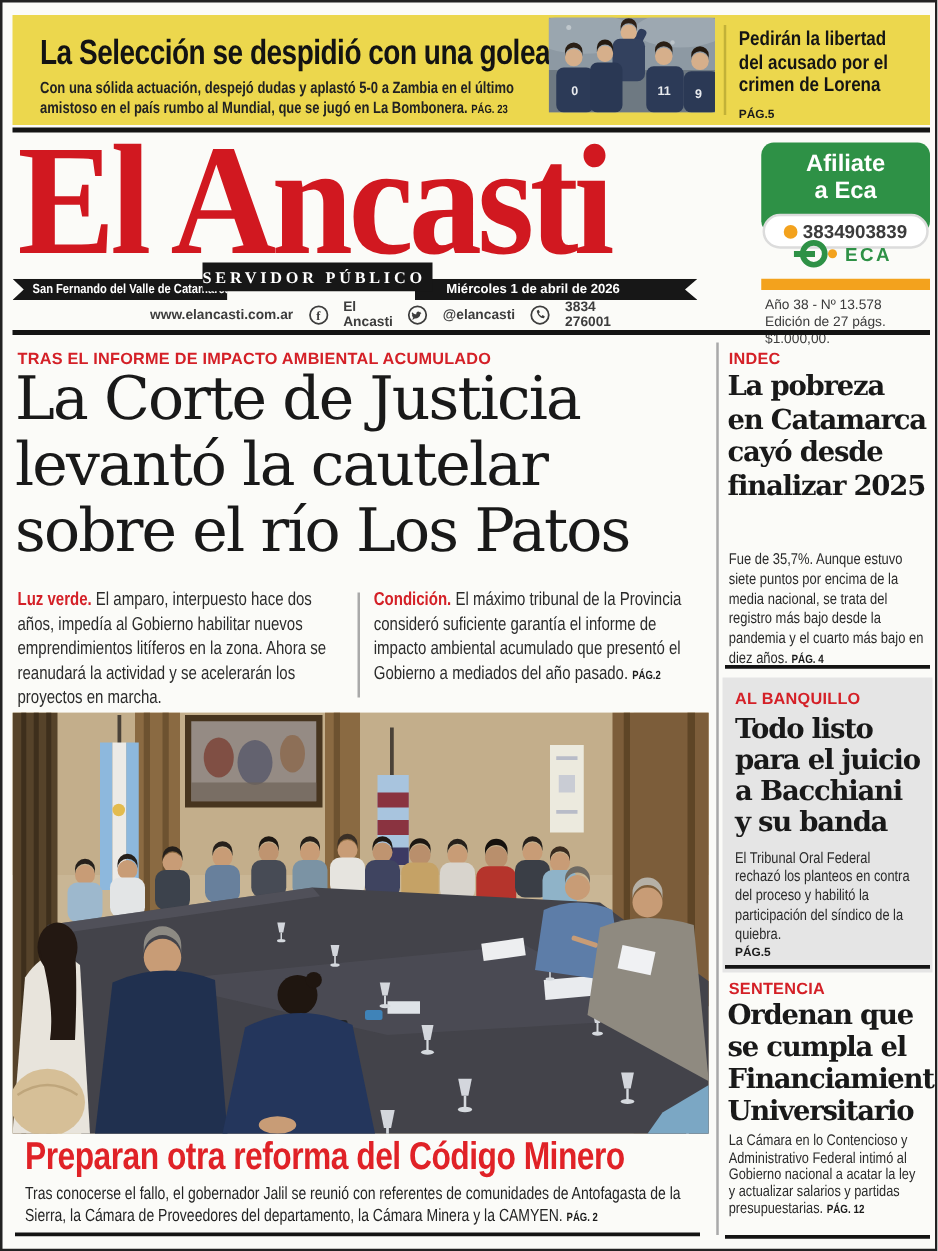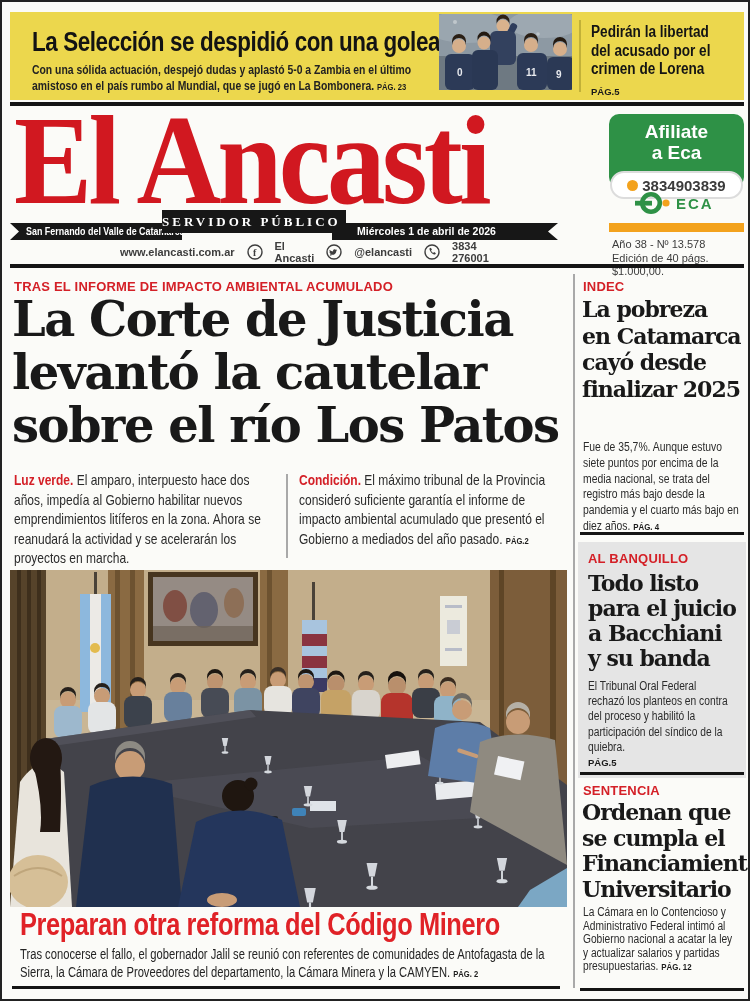--- a/index.html
+++ b/index.html
@@ -46,21 +46,21 @@
         clip-path:polygon(0 0,100% 0,100% 100%,0 100%,9px 50%);}
   .band-right{left:330px;width:226px;padding-left:25px;box-sizing:border-box;
         clip-path:polygon(0 0,100% 0,calc(100% - 10px) 50%,100% 100%,0 100%);}
   .tagline-box{left:160px;top:208px;width:184px;height:23px;background:#171717;color:#fff;
         font-family:"Liberation Serif",serif;font-weight:bold;font-size:13px;
         letter-spacing:3px;text-align:left;line-height:23px;z-index:2;}
   .social{left:118px;top:241px;width:380px;height:18px;display:flex;align-items:center;
         gap:12px;font-size:11px;font-weight:bold;color:#3d3d3d;}
   .sicon{display:inline-flex;}
   
-  .lead-headline{left:10px;top:291px;font-family:"DejaVu Serif",serif;font-weight:bold;
+  .lead-headline{left:10px;top:291px;font-family:"DejaVu Serif",serif;font-weight:normal;
         font-size:48px;line-height:53px;color:#191919;letter-spacing:-1.5px;}
   .deck{position:absolute;top:468px;font-size:15px;line-height:19.5px;color:#2b2b2b;margin:0;}
   .deck-label{color:#d42027;font-weight:bold;}
   .v-div{background:#a9a9a9;}
   
   .ps-headline{left:18px;top:905px;font-size:31px;font-weight:bold;color:#e02227;
         letter-spacing:-.5px;}
   .ps-body{left:18px;top:943px;width:680px;font-size:14px;line-height:18px;color:#242424;margin:0;}
   
   .sb-headline{font-family:"DejaVu Serif",serif;font-weight:bold;font-size:22px;
@@ -140,21 +140,21 @@
     <svg width="84" height="26" viewBox="0 0 84 26">
       <rect x="0" y="10.8" width="17" height="4.8" fill="#2e9146"></rect>
       <circle cx="16" cy="13" r="8.8" fill="none" stroke="#2e9146" stroke-width="4.6"></circle>
       <circle cx="31" cy="13" r="3.6" fill="#f3a21d"></circle>
       <text x="41" y="18.5" font-size="15" font-weight="bold" fill="#2e9146" letter-spacing="2">ECA</text>
     </svg>
   </div>
   <div class="abs orange-bar"></div>
   <div class="abs edition">
     <div>Año 38 - Nº 13.578</div>
-    <div>Edición de 40 págs.</div>
+    <div>Edición de 27 págs.</div>
     <div>$1.000,00.</div>
   </div>
 
   <div class="abs band band-left">
     <span class="cond85 nowrap" style="display:inline-block">San Fernando del Valle de Catamarca</span>
   </div>
   <div class="abs band band-right">
     <span class="nowrap" style="display:inline-block">Miércoles 1 de abril de 2026</span>
   </div>
   <div class="abs tagline-box">SERVIDOR PÚBLICO</div>

